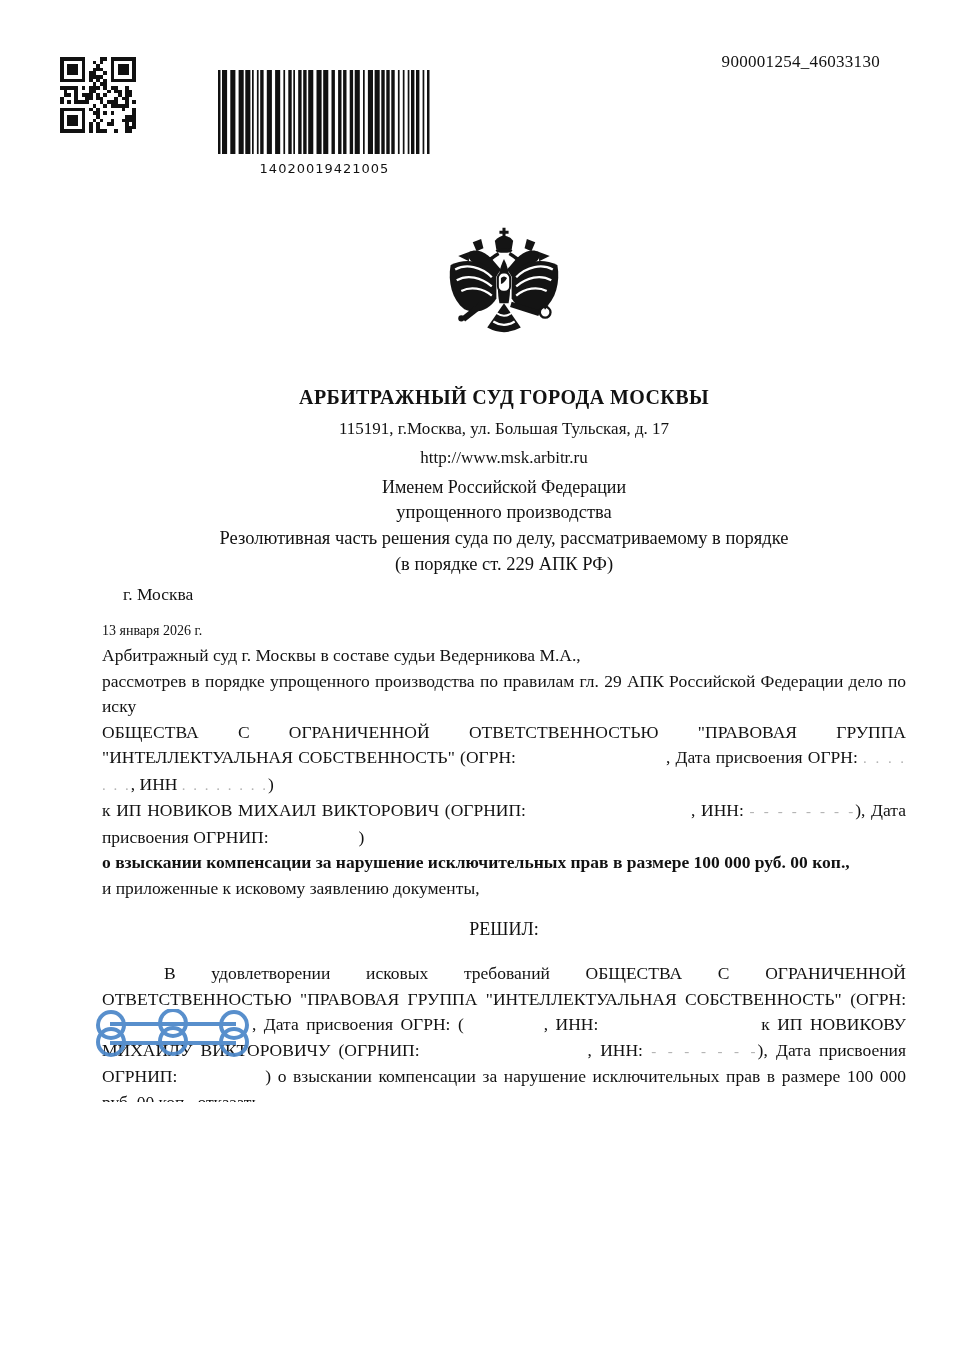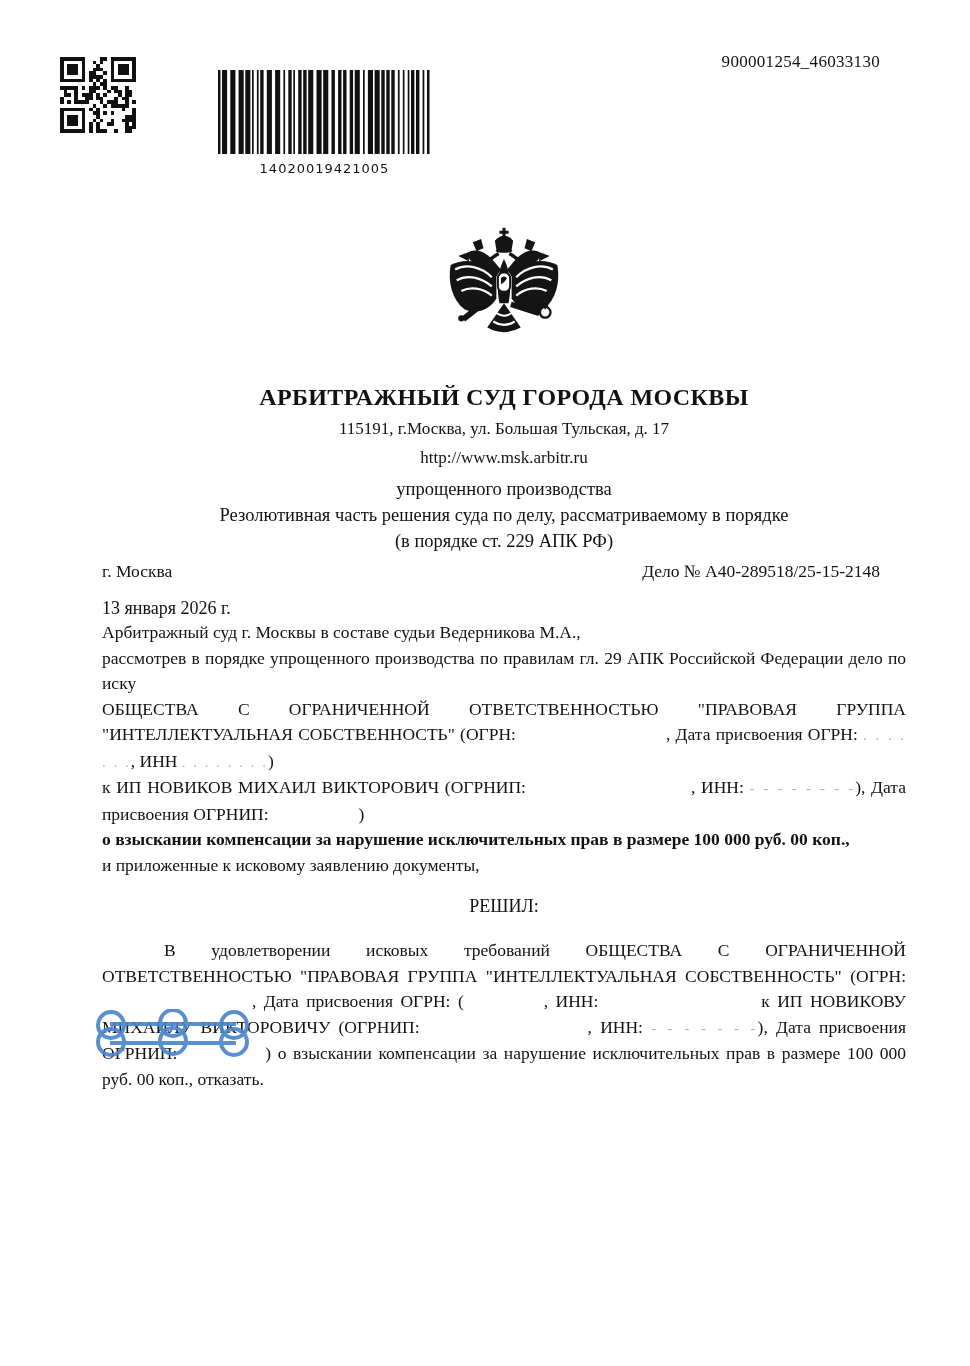--- a/index.html
+++ b/index.html
@@ -8,27 +8,27 @@
     font-family:"Liberation Serif","DejaVu Serif",serif; color:#121212;
     overflow:hidden;
   }
   .doc-number { position:absolute; top:52px; right:90px; font-size:17px; letter-spacing:0.3px; }
   .qr { position:absolute; top:55px; left:60px; width:76px; height:80px; }
   .barcode-wrap { position:absolute; top:70px; left:218px; width:213px; text-align:center; }
   .barcode-num { font-family:"DejaVu Sans","Liberation Sans",sans-serif; font-size:13px; letter-spacing:1px; line-height:1.1; margin-top:4px; }
 
   .content { position:absolute; left:102px; top:226px; width:804px; }
   .emblem { text-align:center; margin-bottom:18px; }
-  .court-title { font-size:24px; font-weight:bold; text-align:center; margin:0; line-height:26px; letter-spacing:0.4px; }
+  .court-title { font-size:20px; font-weight:bold; text-align:center; margin:0; line-height:26px; letter-spacing:0.4px; }
   .c-line { text-align:center; margin:8px; font-size:17px; line-height:21px; }
   .inname { text-align:center; margin:0; font-size:18px; line-height:23px; }
   .res-line { text-align:center; margin:0; font-size:18.5px; line-height:26px; }
-  .city-row { display:flex; justify-content:space-between; margin-top:5px; font-size:17.5px; line-height:24px; }
+  .city-row { display:flex; justify-content:space-between; margin-top:5px; font-size:17.5px; line-height:24px;margin-left:21px; }
   .case-no { padding-right:26px; }
-  .date-line { margin-top:13px; font-size:18px; line-height:24px; }
+  .date-line { margin-top:13px; font-size:14px; line-height:24px; }
   p.body { margin:0; text-align:justify; font-size:17.5px; line-height:25.5px; }
   .mt { margin-top:14px; }
   .bold { font-weight:bold; }
   .reshil { text-align:center; font-weight:normal; font-size:18px; margin:16px 0 20px; line-height:24px; }
   .indent { text-indent:62px; }
   .gap { display:inline-block; height:1px; }
   .faint { color:#b3b3b3; letter-spacing:2px; font-size:15px; }
   .footer-row { position:absolute; left:102px; right:113px; top:1234px; display:flex; justify-content:space-between; font-size:17.5px; }
   .scribble { position:absolute; left:94px; top:1009px; z-index:3; }
 </style>
@@ -244,27 +244,27 @@
           <path d="M133 100 h2 v3 h3 v2 h-3 v3 h-2 v-3 h-3 v-2 h3 Z"></path>
           <rect x="72" y="60" width="16" height="25" rx="7" fill="#ffffff" stroke="#141414" stroke-width="2.5"></rect>
           <path d="M76 67 q4 -4 8 0 q-3 6 -8 8 Z"></path>
         </g>
       </svg>
     </div>
 
     <h1 class="court-title">АРБИТРАЖНЫЙ СУД ГОРОДА МОСКВЫ</h1>
     <p class="c-line">115191, г.Москва, ул. Большая Тульская, д. 17</p>
     <p class="c-line">http://www.msk.arbitr.ru</p>
+    <p class="inname">Именем Российской Федерации</p>
     <p class="res-line">упрощенного производства</p>
     <p class="res-line">Резолютивная часть решения суда по делу, рассматриваемому в порядке</p>
     <p class="res-line">(в порядке ст. 229 АПК РФ)</p>
 
     <div class="city-row">
       <span>г. Москва</span>
-      <span class="case-no">Дело № А40-289518/25-15-2148</span>
     </div>
 
     <div class="date-line">13 января 2026 г.</div>
 
     <p class="body mt">Арбитражный суд г. Москвы в составе судьи Ведерникова М.А.,</p>
     <p class="body">рассмотрев в порядке упрощенного производства по правилам гл. 29 АПК Российской Федерации дело по иску</p>
 
     <p class="body"><span>ОБЩЕСТВА С ОГРАНИЧЕННОЙ ОТВЕТСТВЕННОСТЬЮ "ПРАВОВАЯ ГРУППА "ИНТЕЛЛЕКТУАЛЬНАЯ СОБСТВЕННОСТЬ" (ОГРН:</span><span class="gap" style="width:150px"></span><span>, Дата присвоения ОГРН:</span> <span class="faint">. . . . . . .</span><span>, ИНН</span> <span class="faint">. . . . . . . .</span><span>)</span></p>
 
     <p class="body"><span>к ИП НОВИКОВ МИХАИЛ ВИКТОРОВИЧ (ОГРНИП:</span><span class="gap" style="width:165px"></span><span>, ИНН:</span> <span class="faint">- - - - - - - -</span><span>), Дата присвоения ОГРНИП:</span><span class="gap" style="width:90px"></span><span>)</span></p>

